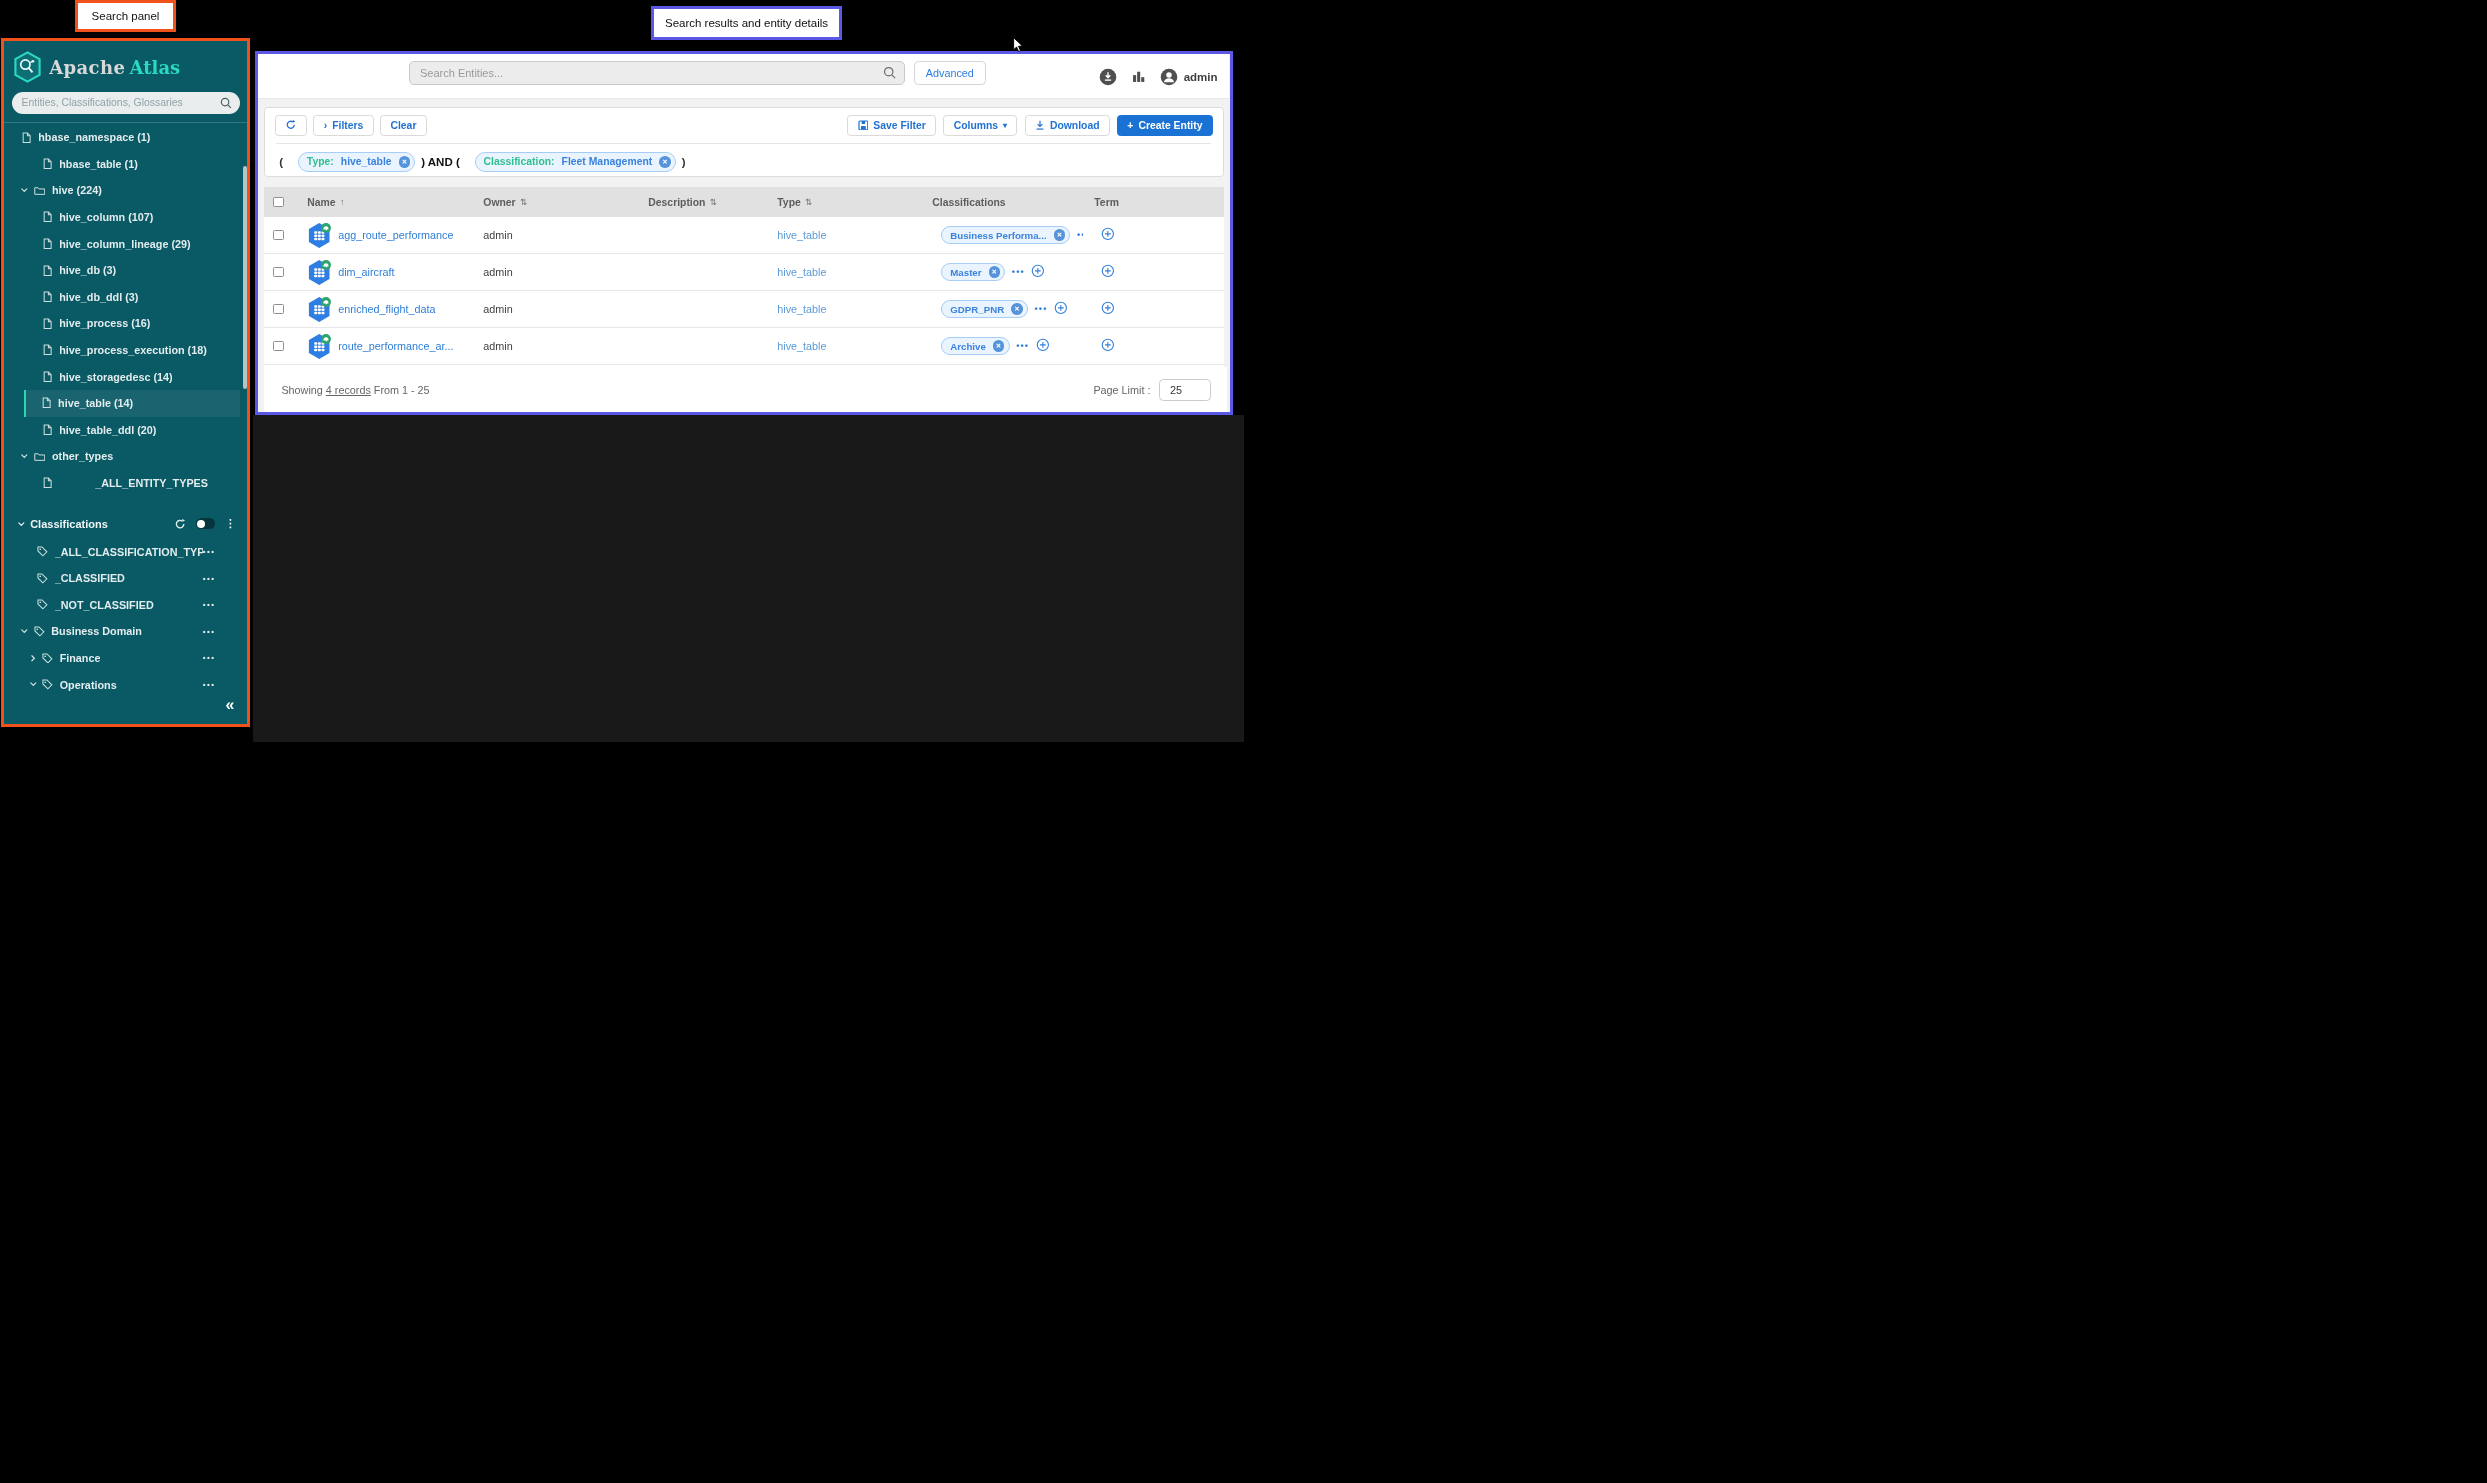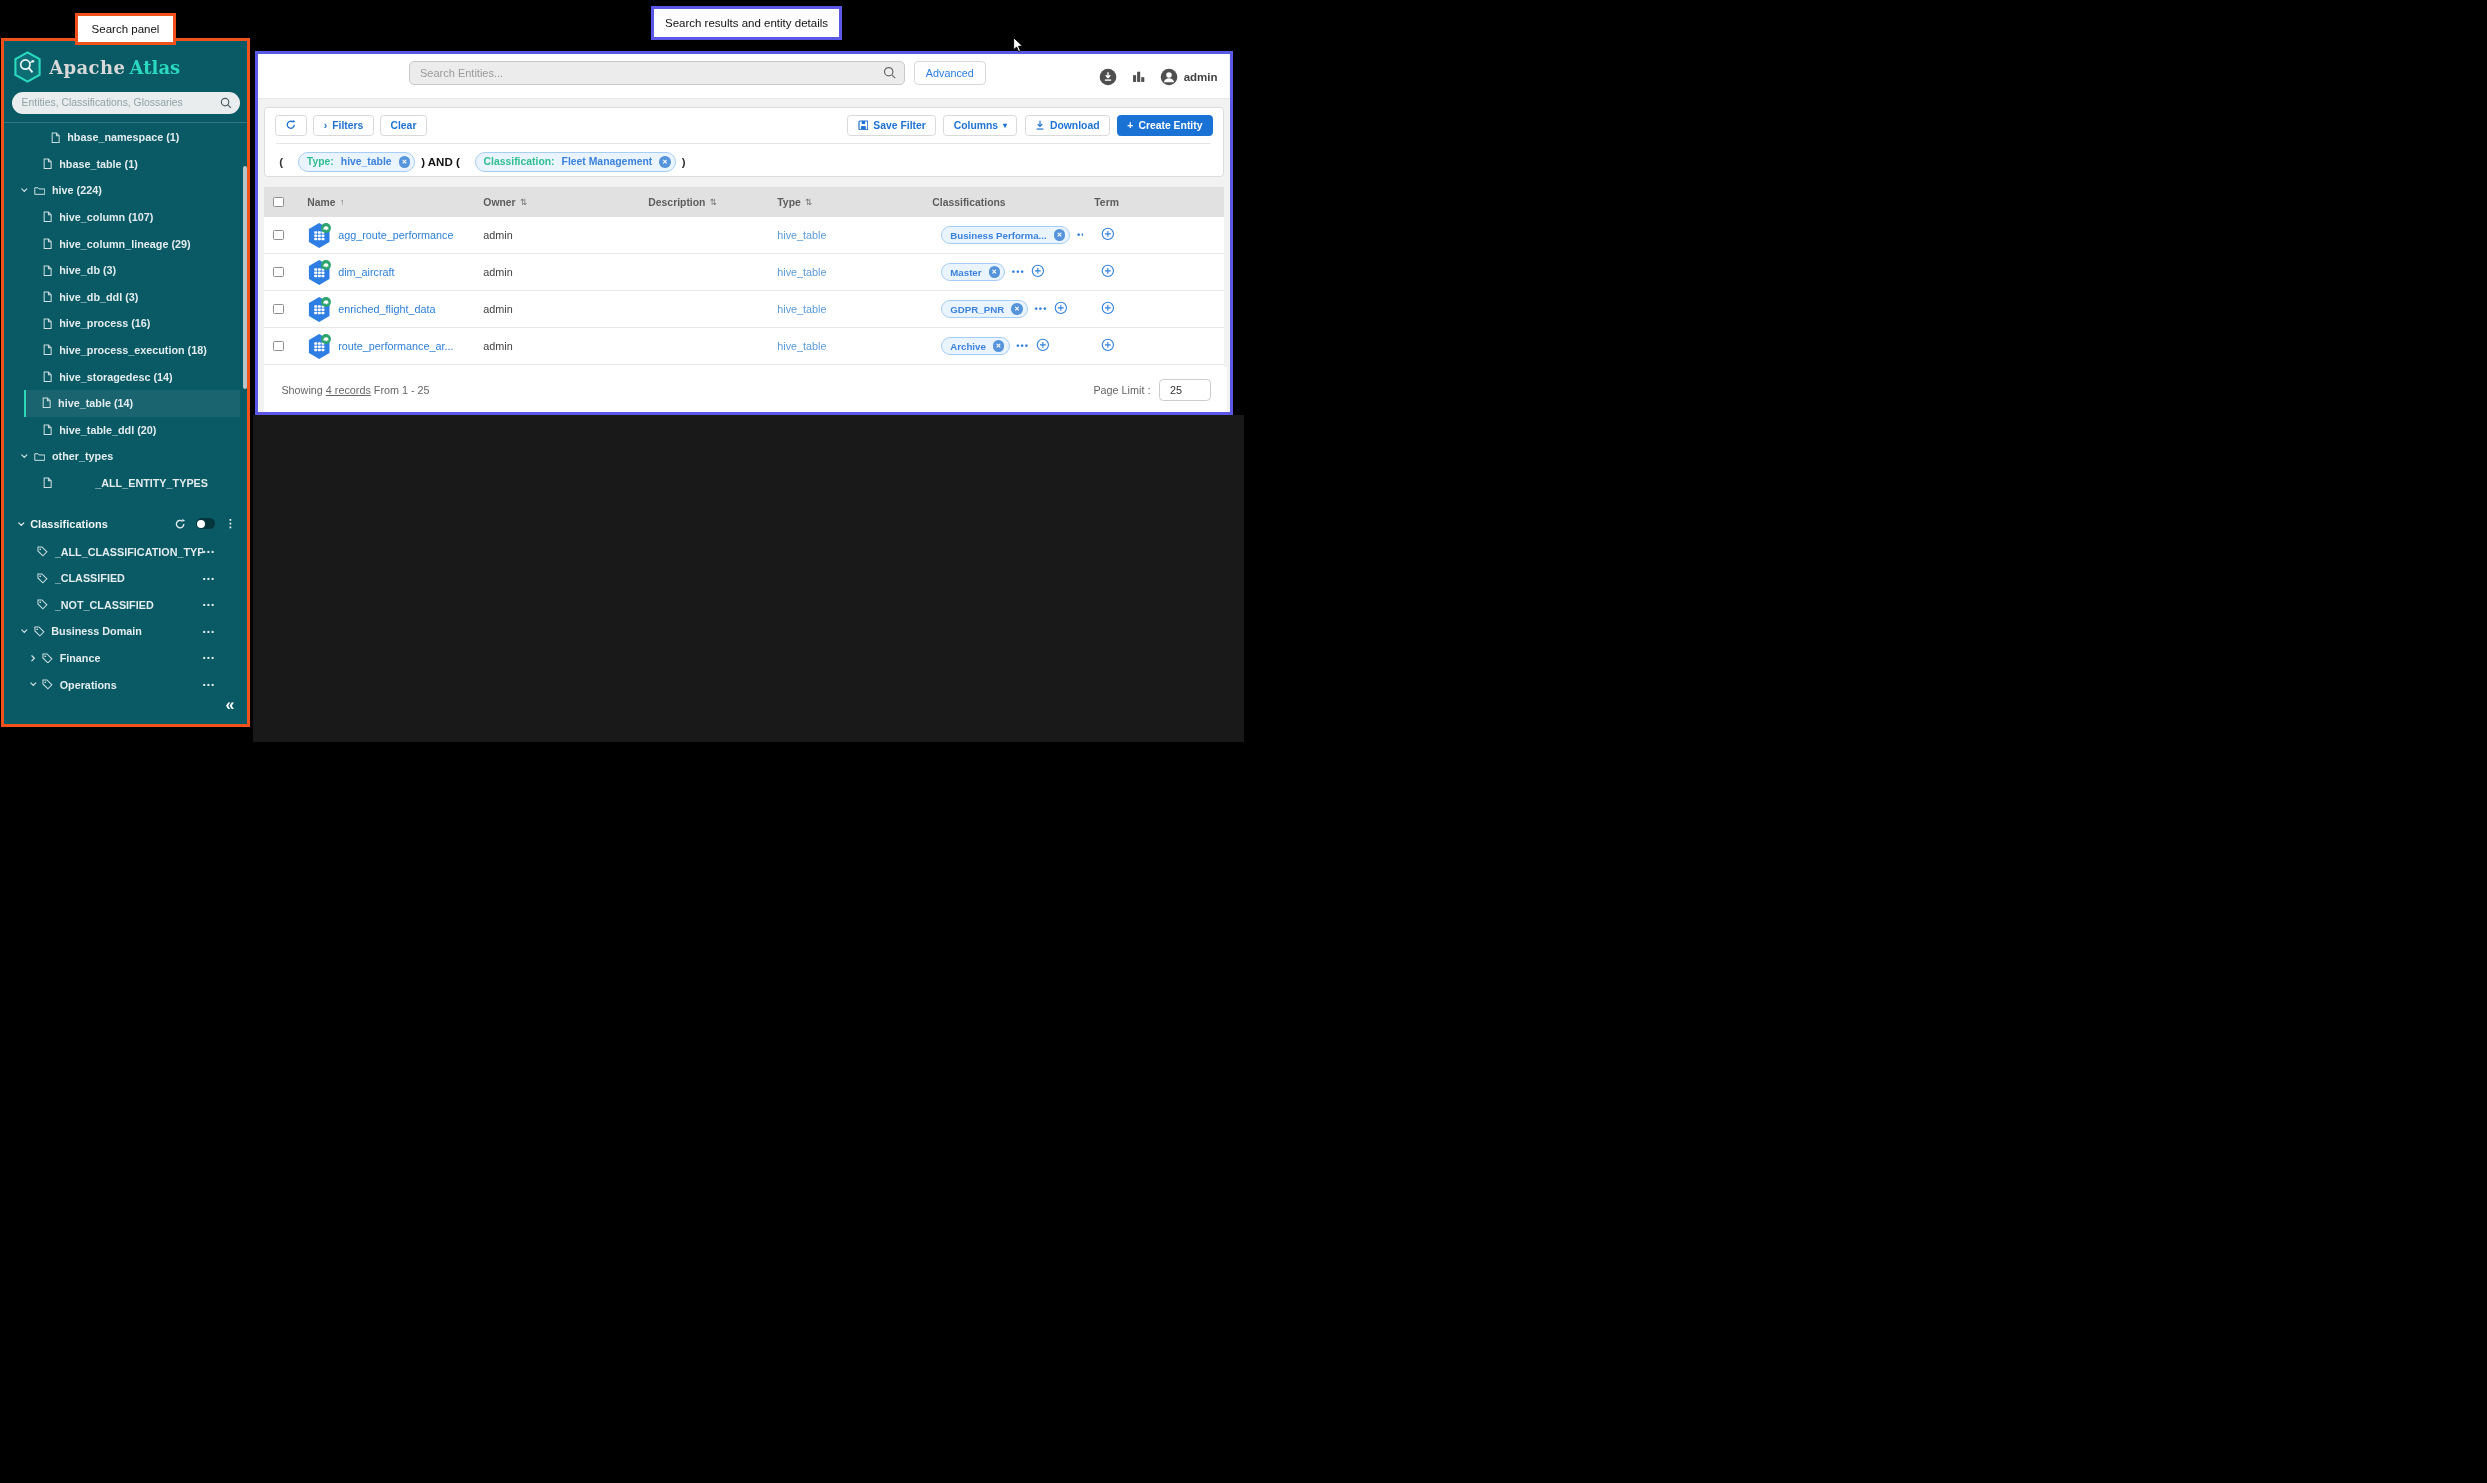--- a/index.html
+++ b/index.html
@@ -4,21 +4,21 @@
 <style>
   * { margin:0; padding:0; box-sizing:border-box; }
   html,body { width:1244px; height:742px; background:#000; overflow:hidden;
               font-family:"Liberation Sans", sans-serif; }
   #page { position:relative; width:1244px; height:742px; background:#000; }
   #bg-lower { position:absolute; left:253px; top:415px; right:0; bottom:0; background:#191919; }
 
   
   .callout { position:absolute; background:#fff; color:#111; font-size:11.5px;
              display:flex; align-items:center; justify-content:center; z-index:30; }
-  #callout-left  { left:75px; top:13px; width:101px; height:32px; border:3.6px solid #F1511B; }
+  #callout-left  { left:75px; top:0; width:101px; height:32px; border:3.6px solid #F1511B; }
   #callout-right { left:651px; top:5.8px;  width:191px; height:34px; border:3.6px solid #5B58E8; }
 
   
   #sidebar-box { position:absolute; left:1.4px; top:38px; width:249px; height:689px;
                  border:3.6px solid #F1511B; background:#095A64; z-index:10; }
   #sidebar { position:relative; width:100%; height:100%; background:#095A64; color:#DFE9EA; overflow:hidden; }
   .logo-row { display:flex; align-items:center; gap:7.2px; padding:10px 0 0 8.6px; height:42px; }
   .logo-apache { font-family:"DejaVu Serif", serif; font-weight:bold; font-size:18px; color:#D8D8D8; letter-spacing:0.4px; }
   .logo-atlas  { font-family:"DejaVu Serif", serif; font-weight:bold; font-size:18px; color:#2BD9BE; margin-left:-2.9px; }
   .side-search { position:relative; margin:8.6px 7.2px 0 7.2px; }
@@ -142,21 +142,21 @@
     <div class="side-search">
       <input placeholder="Entities, Classifications, Glossaries" style="">
       <svg class="mag" width="12.2" height="12.2" viewBox="0 0 18 18">
         <circle cx="7.5" cy="7.5" r="5.5" fill="none" stroke="#4A5C60" stroke-width="1.7"></circle>
         <path d="M11.7 11.7 L16 16" stroke="#4A5C60" stroke-width="1.7"></path>
       </svg>
     </div>
     <div class="side-divider"></div>
 
     <div class="tree" id="entity-tree">
-          <div class="tree-item" style="padding-left: 47px;">
+          <div class="tree-item" style="padding-left: 18px;">
             <svg class="ti" width="9.3" height="11.5" viewBox="0 0 12 14">
               <path d="M1.5 .8 H7 L10.5 4.3 V13.2 H1.5 Z" fill="none" stroke="currentColor" stroke-width="1.3"></path>
               <path d="M7 .8 V4.3 H10.5" fill="none" stroke="currentColor" stroke-width="1.3"></path>
             </svg>
             <span class="lbl">hbase_namespace (1)</span>
           </div>
           <div class="tree-item" style="padding-left: 39px;">
             <svg class="ti" width="9.3" height="11.5" viewBox="0 0 12 14">
               <path d="M1.5 .8 H7 L10.5 4.3 V13.2 H1.5 Z" fill="none" stroke="currentColor" stroke-width="1.3"></path>
               <path d="M7 .8 V4.3 H10.5" fill="none" stroke="currentColor" stroke-width="1.3"></path>

